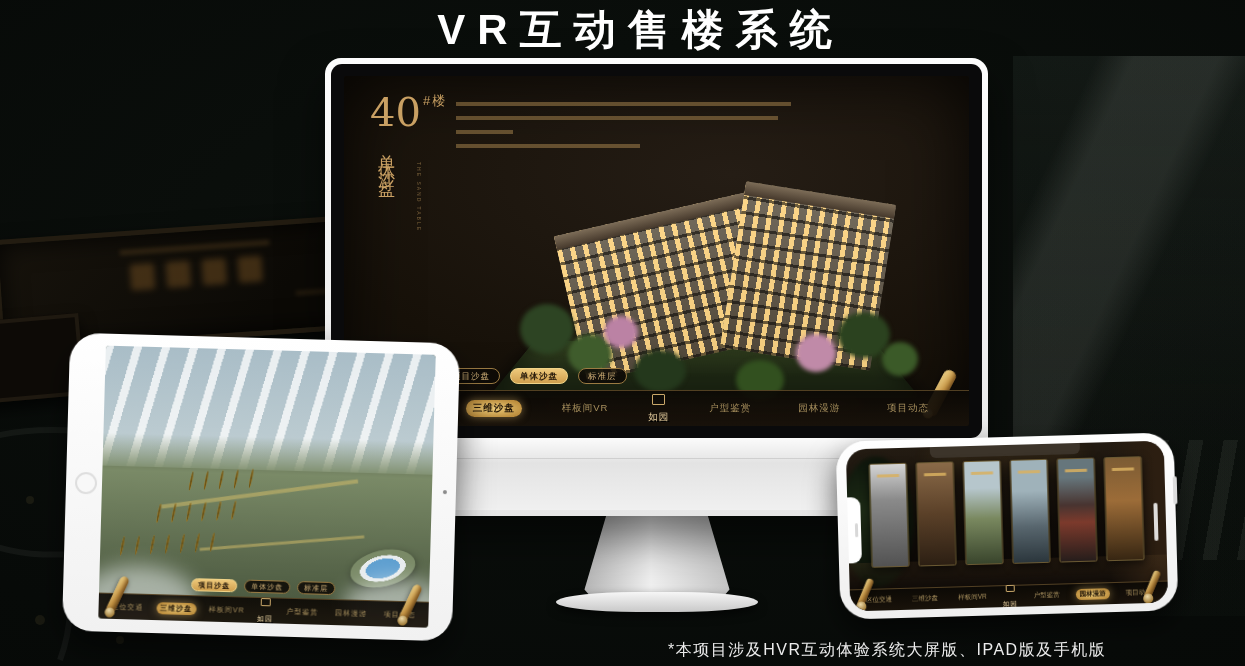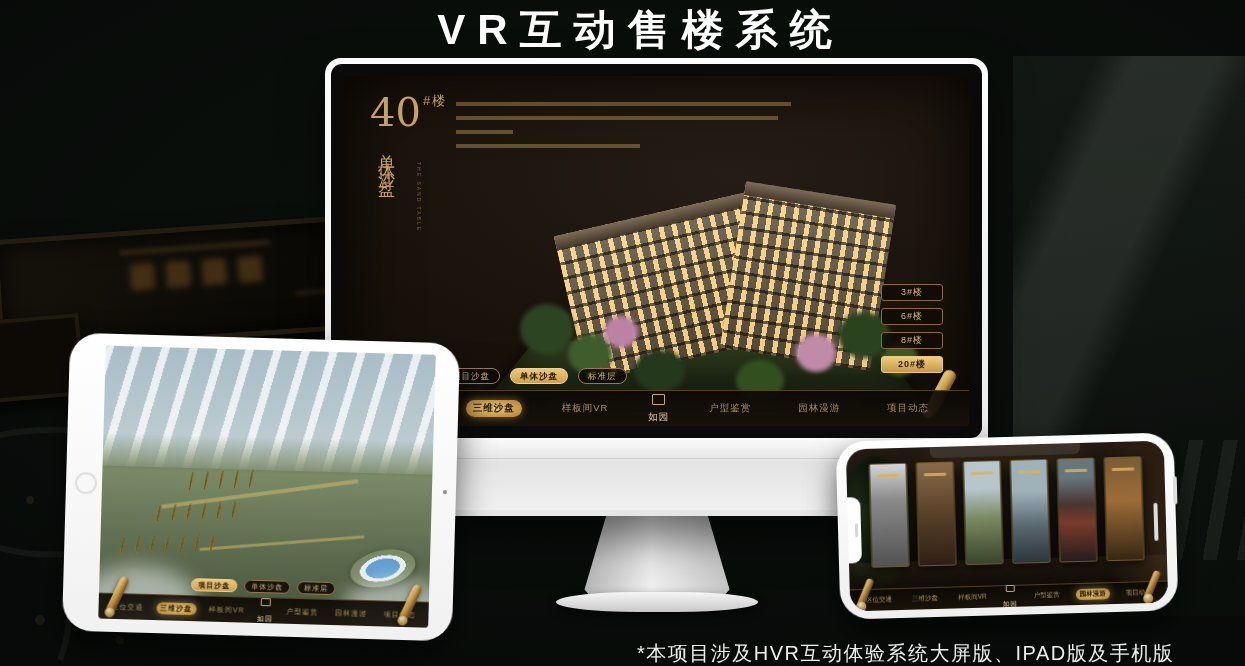--- a/index.html
+++ b/index.html
@@ -22,21 +22,21 @@
     text-align:center;}
   .plaque-bar{display:block;margin:14px auto 10px;width:150px;height:5px;background:#6e4f24;opacity:.35;filter:blur(2px);}
   .pc{display:inline-block;width:24px;height:26px;margin:0 6px;background:#8a5f28;opacity:.4;filter:blur(3px);border-radius:3px;}
   .plaque-sig{display:block;margin:8px 28px 0 auto;width:70px;height:4px;background:#6e4f24;opacity:.3;filter:blur(2px);}
   .plaque2{left:-36px;top:318px;width:110px;height:74px;transform:rotate(-5deg);
     background:#0d0a06;border:4px solid #1f1910;box-shadow:0 8px 16px rgba(0,0,0,.7);}
 
   
   .main-title{left:0;top:2px;width:100%;text-align:center;color:#fff;font-size:42px;font-weight:bold;
     letter-spacing:12px;z-index:6;}
-  .footnote{left:637px;top:640px;color:#ececec;font-size:20px;letter-spacing:1.5px;z-index:6;white-space:nowrap;}
+  .footnote{left:668px;top:640px;color:#ececec;font-size:16px;letter-spacing:1.5px;z-index:6;white-space:nowrap;}
 
   
   .monitor-body{left:325px;top:58px;width:663px;height:458px;z-index:1;
     background:linear-gradient(#fdfdfd,#e6e6e6);border-radius:16px;
     box-shadow:0 22px 44px rgba(0,0,0,.55);}
   .monitor-bezel{position:absolute;left:6px;top:6px;right:6px;height:374px;background:#0a0a0b;border-radius:11px;}
   .monitor-chin{position:absolute;left:6px;right:6px;top:380px;height:72px;border-radius:0 0 12px 12px;
     background:linear-gradient(#fbfbfb,#e3e3e3 35%,#f0f0f0);}
   .chin-seam{position:absolute;left:0;right:0;top:20px;height:1px;background:#cfcfcf;}
   .monitor-neck{left:583px;top:514px;width:148px;height:84px;z-index:0;
@@ -233,26 +233,20 @@
           <div class="tr" style="left:36px;top:176px;width:54px;height:50px;background:#2d4423;"></div>
           <div class="tr" style="left:84px;top:206px;width:44px;height:40px;background:#3f5c2c;"></div>
           <div class="tr" style="left:120px;top:188px;width:34px;height:32px;background:#bb82a4;"></div>
           <div class="tr" style="left:150px;top:222px;width:52px;height:42px;background:#24381c;"></div>
           <div class="tr" style="left:252px;top:232px;width:48px;height:40px;background:#32501f;"></div>
           <div class="tr" style="left:312px;top:206px;width:40px;height:38px;background:#c08aa8;"></div>
           <div class="tr" style="left:354px;top:184px;width:52px;height:46px;background:#2b421f;"></div>
           <div class="tr" style="left:398px;top:214px;width:36px;height:34px;background:#3b5a28;"></div>
         </div>
 
-        <div class="abs m-btns">
-          <div class="m-btn">3#楼</div>
-          <div class="m-btn">6#楼</div>
-          <div class="m-btn">8#楼</div>
-          <div class="m-btn active">20#楼</div>
-        </div>
 
         <div class="scroll m-scroll"></div>
 
         <div class="abs m-tabs">
           <span class="pill">项目沙盘</span>
           <span class="pill active">单体沙盘</span>
           <span class="pill">标准层</span>
         </div>
 
         <div class="abs navbar m-navbar">

